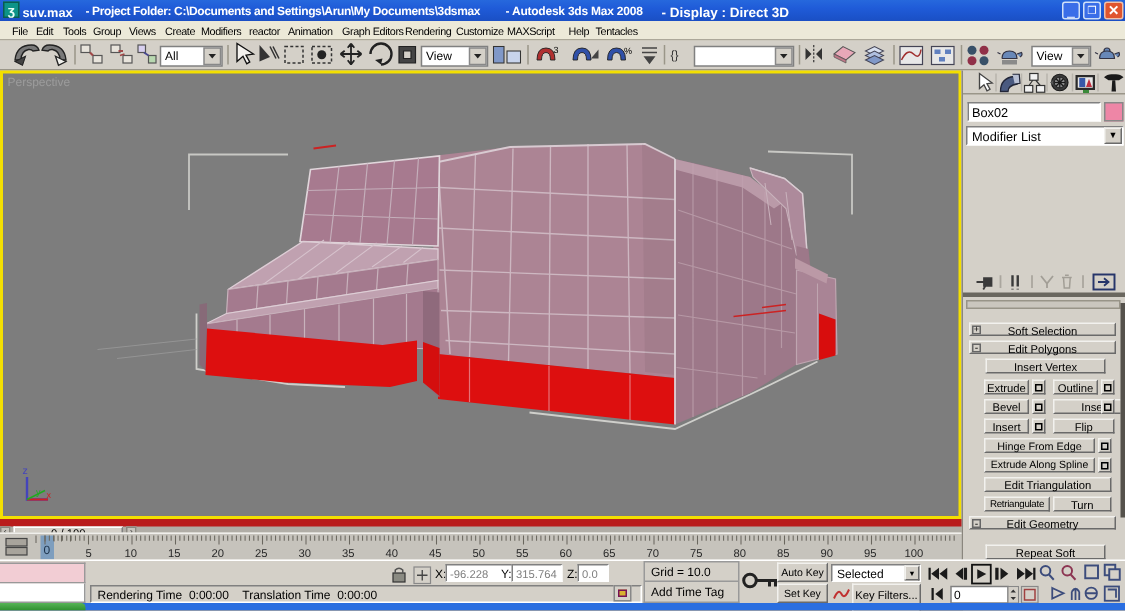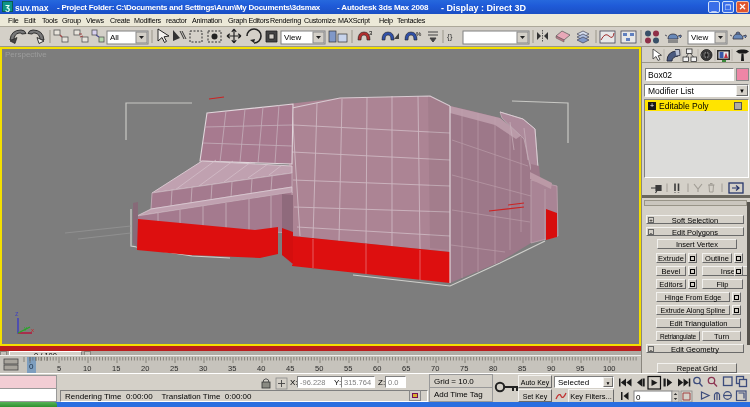--- a/index.html
+++ b/index.html
@@ -260,27 +260,20 @@
     <div class="abs sunken" style="left:3px;top:21px;width:89px;height:13px;background:#fff;">
       <span style="position:absolute;left:2px;top:1px;font-size:8.5px;">Box02</span>
     </div>
     <div class="abs" style="left:94px;top:21px;width:13px;height:13px;background:#ee86a6;border:1px solid #888;"></div>
 
     <div class="abs sunken" style="left:2px;top:37px;width:105px;height:13px;background:#fff;">
       <span style="position:absolute;left:3px;top:1px;font-size:8.5px;">Modifier List</span>
       <div class="abs btn" style="right:0;top:0;width:12px;height:11px;font-size:6px;line-height:11px;">▼</div>
     </div>
 
-    <div class="abs sunken" style="left:2px;top:52px;width:105px;height:79px;background:#dcdcda;">
-      <div class="abs" style="left:0;top:0;width:103px;height:11px;background:#ffe400;">
-        <span style="position:absolute;left:3px;top:1.5px;width:8px;height:8px;background:#181818;color:#fff;font-size:7px;line-height:8px;text-align:center;">+</span>
-        <span style="position:absolute;left:14px;top:1px;font-size:8.5px;color:#000;">Editable Poly</span>
-        <span style="position:absolute;right:6px;top:1.5px;width:8px;height:8px;background:#b0aca4;border:1px solid #555;"></span>
-      </div>
-    </div>
 
     <div class="abs" style="left:0;top:133px;width:109px;height:15px;">
       <svg width="109" height="15">
         <g fill="none">
           <path d="M9,8 L14,8 M14,5.5 L19,5.5 L19,10.5 L14,10.5 Z M15,10.5 L13.5,13" stroke="#3a3a3a" stroke-width="1.2" fill="#3a3a3a"></path>
           <path d="M25,3.5 L25,12" stroke="#aaa69e" stroke-width="1.2"></path>
           <path d="M33,3.5 L33,11 M36.5,3.5 L36.5,11 M33,12.5 L33,13 M36.5,12.5 L36.5,13" stroke="#3a3a3a" stroke-width="1.6"></path>
           <path d="M46,3.5 L46,12" stroke="#aaa69e" stroke-width="1.2"></path>
           <path d="M52,4 L56,9 L60,4 M56,9 L56,12" stroke="#a29e96" stroke-width="1.2"></path>
           <path d="M67,5 L71.5,5 L71,12 L67.5,12 Z M66,5 L72.5,5 M68,3.5 L70.5,3.5" stroke="#a29e96" stroke-width="1"></path>
@@ -305,39 +298,39 @@
       <div class="abs btn" style="left:12px;top:44px;width:30px;height:10px;font-size:7.5px;line-height:10px;">Extrude</div>
       <div class="abs btn" style="left:44px;top:44px;width:9px;height:10px;"><span style="display:inline-block;width:5px;height:5px;border:1px solid #000;margin-top:2px;"></span></div>
       <div class="abs btn" style="left:58px;top:44px;width:30px;height:10px;font-size:7.5px;line-height:10px;">Outline</div>
       <div class="abs btn" style="left:90px;top:44px;width:9px;height:10px;"><span style="display:inline-block;width:5px;height:5px;border:1px solid #000;margin-top:2px;"></span></div>
 
       <div class="abs btn" style="left:12px;top:57px;width:30px;height:10px;font-size:7.5px;line-height:10px;">Bevel</div>
       <div class="abs btn" style="left:44px;top:57px;width:9px;height:10px;"><span style="display:inline-block;width:5px;height:5px;border:1px solid #000;margin-top:2px;"></span></div>
       <div class="abs btn" style="left:58px;top:57px;width:54px;height:10px;font-size:7.5px;line-height:10px;">Inset</div>
       <div class="abs btn" style="left:90px;top:57px;width:9px;height:10px;"><span style="display:inline-block;width:5px;height:5px;border:1px solid #000;margin-top:2px;"></span></div>
 
-      <div class="abs btn" style="left:12px;top:70px;width:30px;height:10px;font-size:7.5px;line-height:10px;">Editors</div>
+      <div class="abs btn" style="left:12px;top:70px;width:30px;height:10px;font-size:7.5px;line-height:10px;">Insert</div>
       <div class="abs btn" style="left:44px;top:70px;width:9px;height:10px;"><span style="display:inline-block;width:5px;height:5px;border:1px solid #000;margin-top:2px;"></span></div>
       <div class="abs btn" style="left:58px;top:70px;width:41px;height:10px;font-size:7.5px;line-height:10px;">Flip</div>
 
       <div class="abs btn" style="left:12px;top:83px;width:74px;height:10px;font-size:7.2px;line-height:10px;">Hinge From Edge</div>
       <div class="abs btn" style="left:88px;top:83px;width:9px;height:10px;"><span style="display:inline-block;width:5px;height:5px;border:1px solid #000;margin-top:2px;"></span></div>
 
       <div class="abs btn" style="left:12px;top:96px;width:74px;height:10px;font-size:7px;line-height:10px;">Extrude Along Spline</div>
       <div class="abs btn" style="left:88px;top:96px;width:9px;height:10px;"><span style="display:inline-block;width:5px;height:5px;border:1px solid #000;margin-top:2px;"></span></div>
 
       <div class="abs btn" style="left:12px;top:109px;width:85px;height:10px;font-size:7.5px;line-height:10px;">Edit Triangulation</div>
 
       <div class="abs btn" style="left:12px;top:122px;width:44px;height:10px;font-size:6.5px;line-height:10px;letter-spacing:-0.2px;">Retriangulate</div>
       <div class="abs btn" style="left:58px;top:122px;width:39px;height:10px;font-size:7.5px;line-height:10px;">Turn</div>
 
       <div class="abs btn" style="left:2px;top:135px;width:98px;height:9px;font-size:7.5px;line-height:9px;">Edit Geometry</div>
       <div class="abs" style="left:4px;top:136.5px;width:6px;height:6px;border:1px solid #666;font-size:7px;line-height:5px;text-align:center;background:#d4d0c8;">-</div>
 
-      <div class="abs btn" style="left:13px;top:154px;width:80px;height:10px;font-size:7.5px;line-height:10px;">Repeat Grid</div>
+      <div class="abs btn" style="left:13px;top:154px;width:80px;height:10px;font-size:7.5px;line-height:10px;">Repeat Soft</div>
     </div>
 
     <div class="abs" style="left:105px;top:155px;width:3px;height:143px;background:#55524c;"></div>
   </div>
 
   <div class="abs" id="timeslider" style="left:0;top:346px;width:641px;height:9px;background:#b0ada6;border-top:5px solid #b91c1c;">
     <div class="abs" style="left:0;top:0;width:7px;height:8px;background:#c6c3bc;border:1px solid #8a8780;font-size:6px;line-height:7px;text-align:center;color:#333;">‹</div>
     <div class="abs raised" style="left:9px;top:0;width:73px;height:8px;font-size:7.5px;line-height:8px;text-align:center;color:#000;">0 / 100</div>
     <div class="abs" style="left:84px;top:0;width:7px;height:8px;background:#c6c3bc;border:1px solid #8a8780;font-size:6px;line-height:7px;text-align:center;color:#333;">›</div>
   </div>

